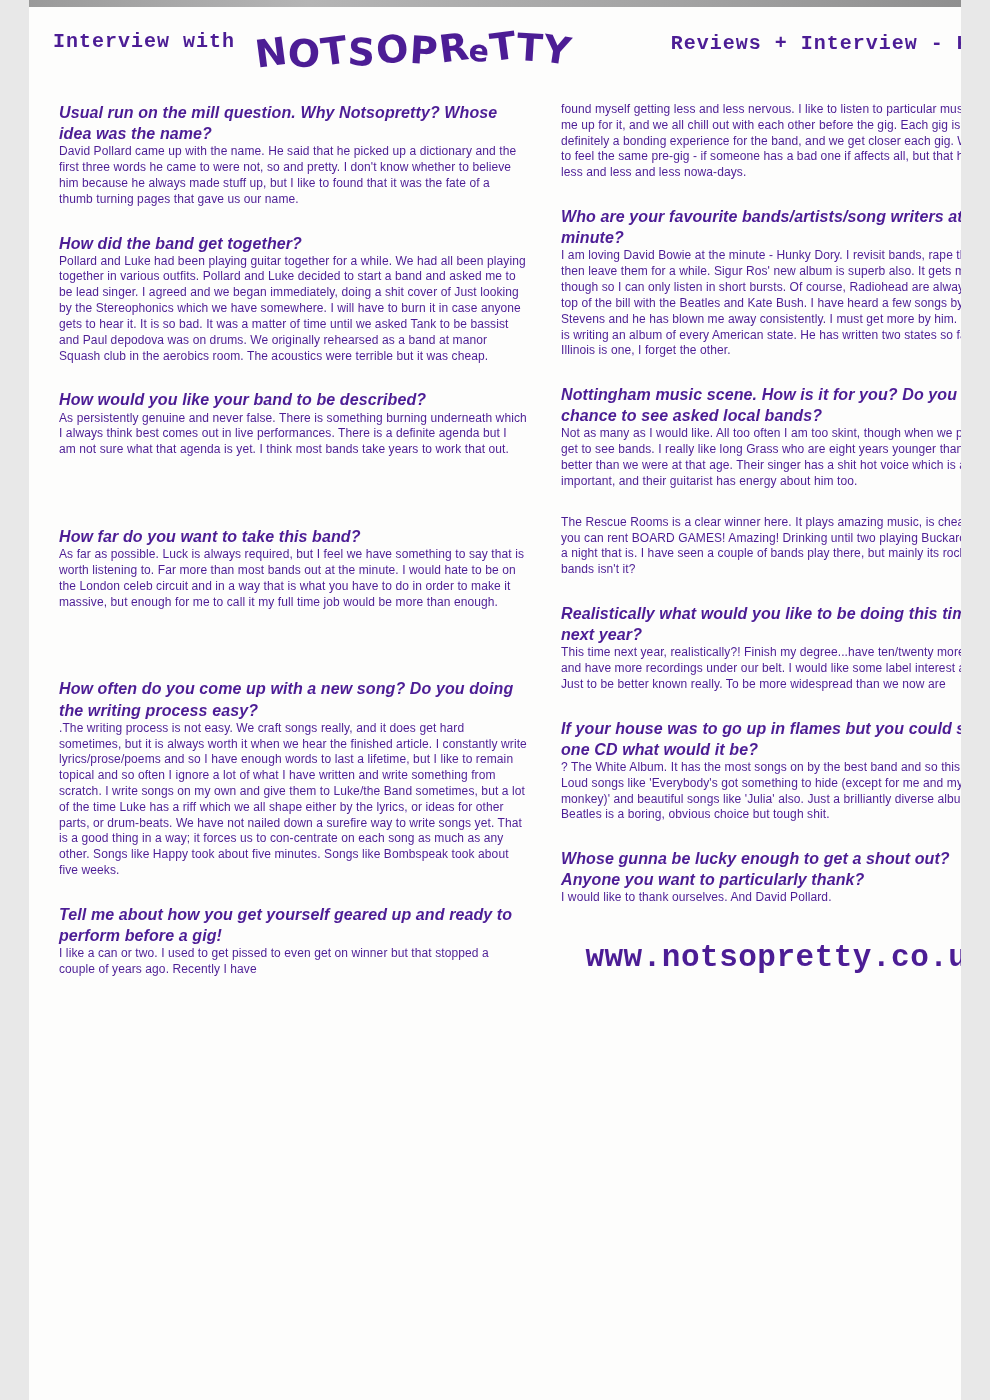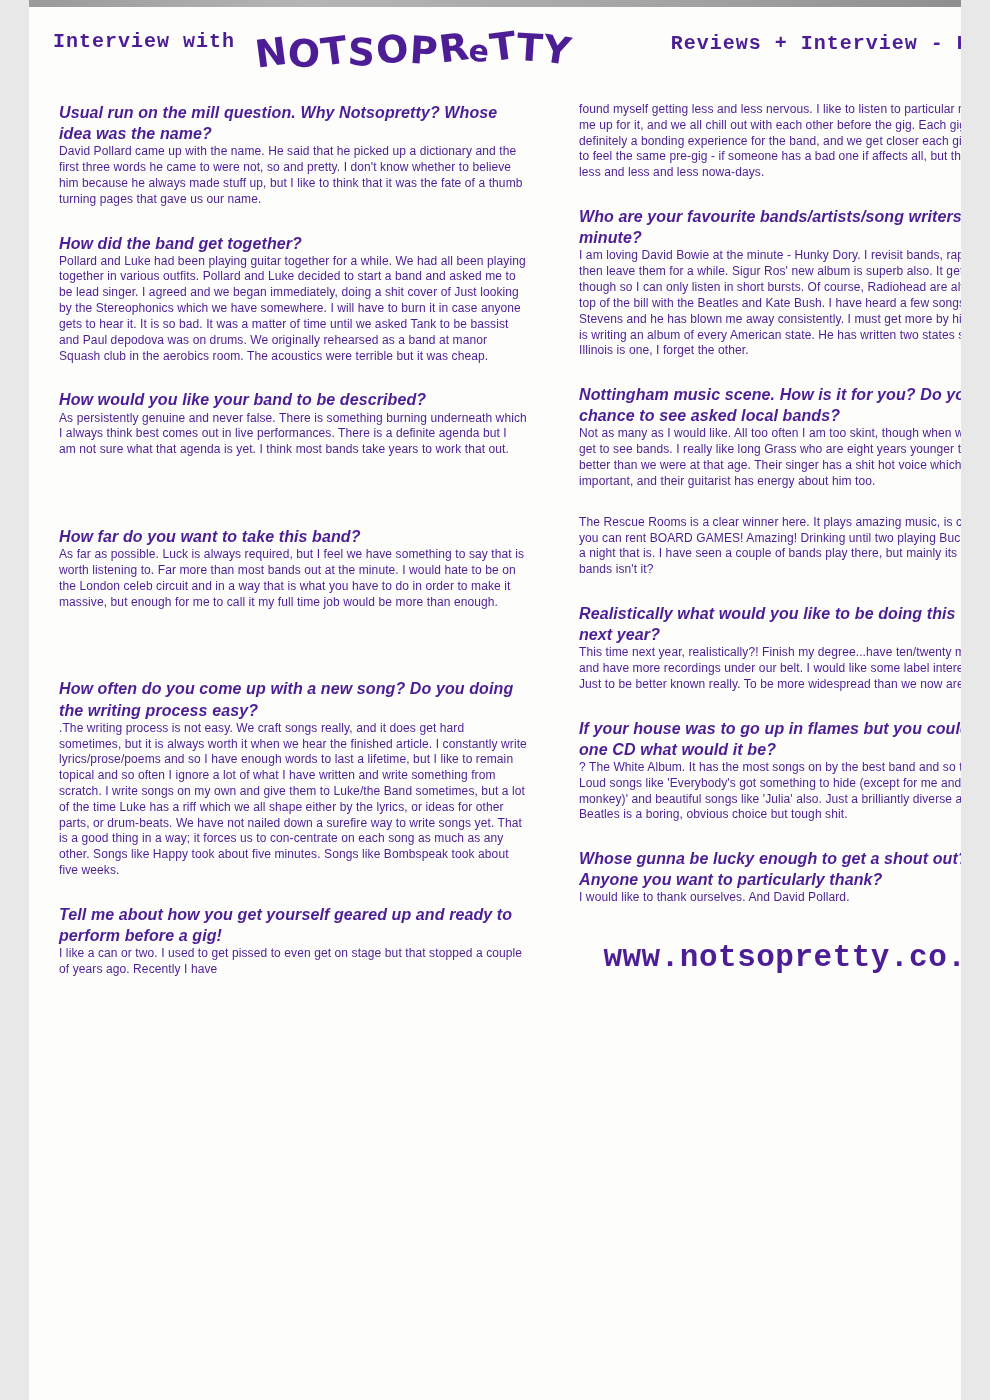--- a/index.html
+++ b/index.html
@@ -57,21 +57,21 @@
     font-size: 20px;
     letter-spacing: 1px;
     margin-left: 98px;
     margin-top: 8px;
     white-space: nowrap;
   }
 
   
   .columns {
     display: flex;
-    gap: 52px;
+    gap: 34px;
     padding: 20px 8px 0 30px;
   }
   .col { flex: 0 0 auto; }
   .col-left  { width: 468px; }
   .col-right { width: 450px; }
 
   .qa { margin-bottom: 25px; }
   .qa.gap-lg { margin-top: 68px; }
   .q {
     font-size: 16px;
@@ -108,41 +108,41 @@
     <span class="logo"><span>N</span><span>O</span><span>T</span><span>S</span><span>O</span><span>P</span><span>R</span><span>e</span><span>T</span><span>T</span><span>Y</span></span>
     <span class="hdr-center">Reviews + Interview - Kristi</span>
 
   </header>
 
   <main class="columns">
 
     <div class="col col-left">
       <section class="qa">
         <h3 class="q">Usual run on the mill question. Why Notsopretty? Whose idea was the name?</h3>
-        <p class="a">David Pollard came up with the name. He said that he picked up a dictionary and the first three words he came to were not, so and pretty. I don't know whether to believe him because he always made stuff up, but I like to think that it was the fate of a thumb turning pages that gave us our name.</p>
+        <p class="a">David Pollard came up with the name. He said that he picked up a dictionary and the first three words he came to were not, so and pretty. I don't know whether to believe him because he always made stuff up, but I like to found that it was the fate of a thumb turning pages that gave us our name.</p>
       </section>
       <section class="qa">
         <h3 class="q">How did the band get together?</h3>
         <p class="a">Pollard and Luke had been playing guitar together for a while. We had all been playing together in various outfits. Pollard and Luke decided to start a band and asked me to be lead singer. I agreed and we began immediately, doing a shit cover of Just looking by the Stereophonics which we have somewhere. I will have to burn it in case anyone gets to hear it. It is so bad. It was a matter of time until we asked Tank to be bassist and Paul depodova was on drums. We originally rehearsed as a band at manor Squash club in the aerobics room. The acoustics were terrible but it was cheap.</p>
       </section>
       <section class="qa">
         <h3 class="q">How would you like your band to be described?</h3>
         <p class="a">As persistently genuine and never false. There is something burning underneath which I always think best comes out in live performances. There is a definite agenda but I am not sure what that agenda is yet. I think most bands take years to work that out.</p>
       </section>
       <section class="qa gap-lg">
         <h3 class="q">How far do you want to take this band?</h3>
         <p class="a">As far as possible. Luck is always required, but I feel we have something to say that is worth listening to. Far more than most bands out at the minute. I would hate to be on the London celeb circuit and in a way that is what you have to do in order to make it massive, but enough for me to call it my full time job would be more than enough.</p>
       </section>
       <section class="qa gap-lg">
         <h3 class="q">How often do you come up with a new song? Do you doing the writing process easy?</h3>
         <p class="a">.The writing process is not easy. We craft songs really, and it does get hard sometimes, but it is always worth it when we hear the finished article. I constantly write lyrics/prose/poems and so I have enough words to last a lifetime, but I like to remain topical and so often I ignore a lot of what I have written and write something from scratch. I write songs on my own and give them to Luke/the Band sometimes, but a lot of the time Luke has a riff which we all shape either by the lyrics, or ideas for other parts, or drum-beats. We have not nailed down a surefire way to write songs yet. That is a good thing in a way; it forces us to con-centrate on each song as much as any other. Songs like Happy took about five minutes. Songs like Bombspeak took about five weeks.</p>
       </section>
       <section class="qa">
         <h3 class="q">Tell me about how you get yourself geared up and ready to perform before a gig!</h3>
-        <p class="a">I like a can or two. I used to get pissed to even get on stage but that stopped a couple of years ago. Recently I have</p>
+        <p class="a">I like a can or two. I used to get pissed to even get on winner but that stopped a couple of years ago. Recently I have</p>
       </section>
     </div>
 
     <div class="col col-right">
       <section class="qa">
         <p class="a">found myself getting less and less nervous. I like to listen to particular music to get me up for it, and we all chill out with each other before the gig. Each gig is definitely a bonding experience for the band, and we get closer each gig. We tend to feel the same pre-gig - if someone has a bad one if affects all, but that happens less and less and less nowa-days.</p>
       </section>
       <section class="qa">
         <h3 class="q">Who are your favourite bands/artists/song writers at the minute?</h3>
         <p class="a">I am loving David Bowie at the minute - Hunky Dory. I revisit bands, rape them, and then leave them for a while. Sigur Ros' new album is superb also. It gets me sad though so I can only listen in short bursts. Of course, Radiohead are always at the top of the bill with the Beatles and Kate Bush. I have heard a few songs by Sufjan Stevens and he has blown me away consistently. I must get more by him. I hear he is writing an album of every American state. He has written two states so far - Illinois is one, I forget the other.</p>

